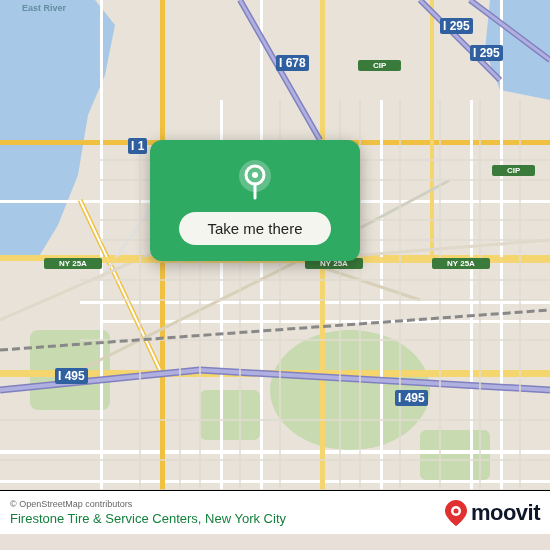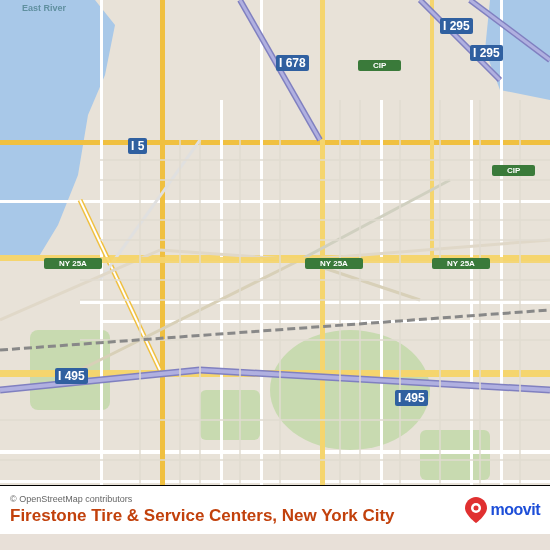--- a/index.html
+++ b/index.html
@@ -115,40 +115,40 @@
       flex-direction: column;
     }
 
     #osm-credit {
       font-size: 9px;
       color: #666;
       margin-bottom: 2px;
     }
 
     #location-title {
-      font-size: 17px;
-      color: #c2410c;
-      font-weight: 700;
+      font-size: 13px;
+      color: #15803d;
+      font-weight: 400;
     }
 
     #moovit-logo {
       display: flex;
       align-items: center;
       gap: 4px;
     }
 
     #moovit-pin {
       width: 22px;
       height: 26px;
     }
 
     #moovit-text {
-      font-size: 16px;
-      font-weight: bold;
-      color: #1d4ed8;
+      font-size: 22px;
+      font-weight: bold;
+      color: #0f172a;
       letter-spacing: -0.5px;
     }
   </style>
 </head>
 <body>
 
 <div id="map-container">
 
   <div id="map-bg"></div>
 
@@ -237,31 +237,41 @@
     <line x1="0" y1="460" x2="550" y2="460" stroke="#e0dbd0" stroke-width="1.5"></line>
     <line x1="0" y1="490" x2="550" y2="490" stroke="#e0dbd0" stroke-width="1.5"></line>
 
     <line x1="0" y1="350" x2="550" y2="310" stroke="#888" stroke-width="3" stroke-dasharray="8,4"></line>
 
   </svg>
 
   <div class="hw-label-blue" style="top:18px;left:440px;">I 295</div>
   <div class="hw-label-blue" style="top:45px;left:470px;">I 295</div>
   <div class="hw-label-blue" style="top:55px;left:248px;margin-left:28px;">I 678</div>
-  <div class="hw-label-blue" style="top:138px;left:128px;">I 5</div>
+  <div class="hw-label-blue" style="top:138px;left:128px;">I 1</div>
   <div class="hw-label" style="top:60px;left:358px;">CIP</div>
   <div class="hw-label" style="top:165px;left:492px;">CIP</div>
   <div class="hw-label" style="top:258px;left:44px;">NY 25A</div>
   <div class="hw-label" style="top:258px;left:305px;">NY 25A</div>
   <div class="hw-label" style="top:258px;left:432px;">NY 25A</div>
   <div class="hw-label-blue" style="top:368px;left:55px;">I 495</div>
   <div class="hw-label-blue" style="top:390px;left:395px;">I 495</div>
 
   <div class="place-label" style="top:3px;left:22px;color:#6090a0;font-size:9px;font-weight:600;">East River</div>
 
+  <div id="popup-card">
+
+    <svg id="popup-pin-icon" viewBox="0 0 44 44">
+      <circle cx="22" cy="18" r="16" fill="rgba(255,255,255,0.25)"></circle>
+      <circle cx="22" cy="17" r="9" fill="none" stroke="white" stroke-width="3"></circle>
+      <circle cx="22" cy="17" r="3" fill="white"></circle>
+      <path d="M22 26 Q22 36 22 40" stroke="white" stroke-width="3" stroke-linecap="round" fill="none"></path>
+    </svg>
+    <button id="popup-button">Take me there</button>
+  </div>
 
   <div id="bottom-bar">
     <div id="bottom-bar-left">
       <span id="osm-credit">© OpenStreetMap contributors</span>
       <span id="location-title">Firestone Tire &amp; Service Centers, New York City</span>
     </div>
     <div id="moovit-logo">
 
       <svg id="moovit-pin" viewBox="0 0 22 26">
         <path d="M11 0 C5 0 0 5 0 11 C0 18 11 26 11 26 C11 26 22 18 22 11 C22 5 17 0 11 0Z" fill="#e03030"></path>

